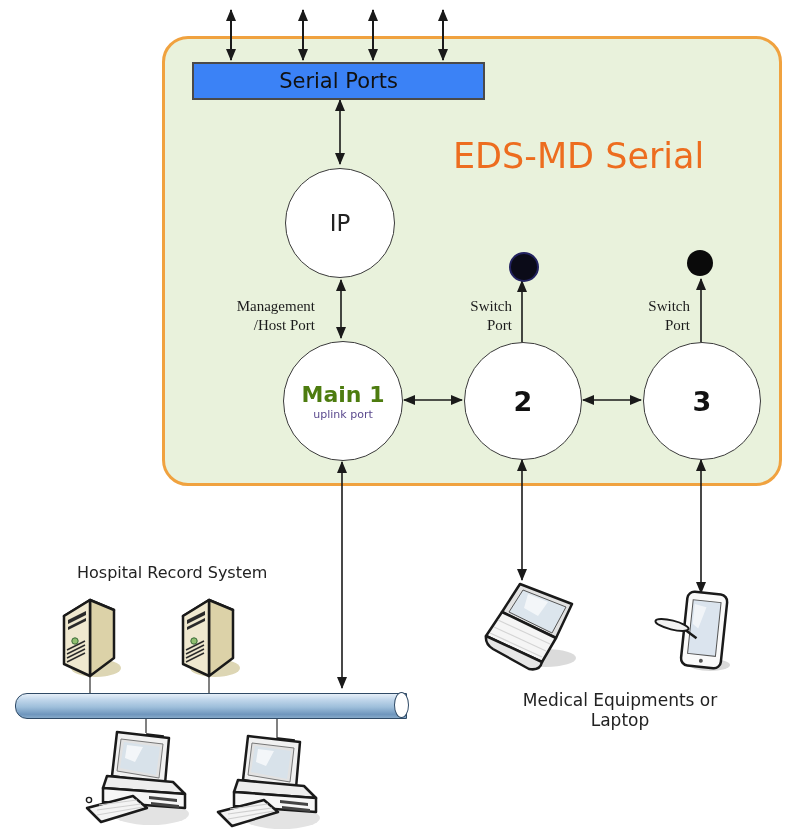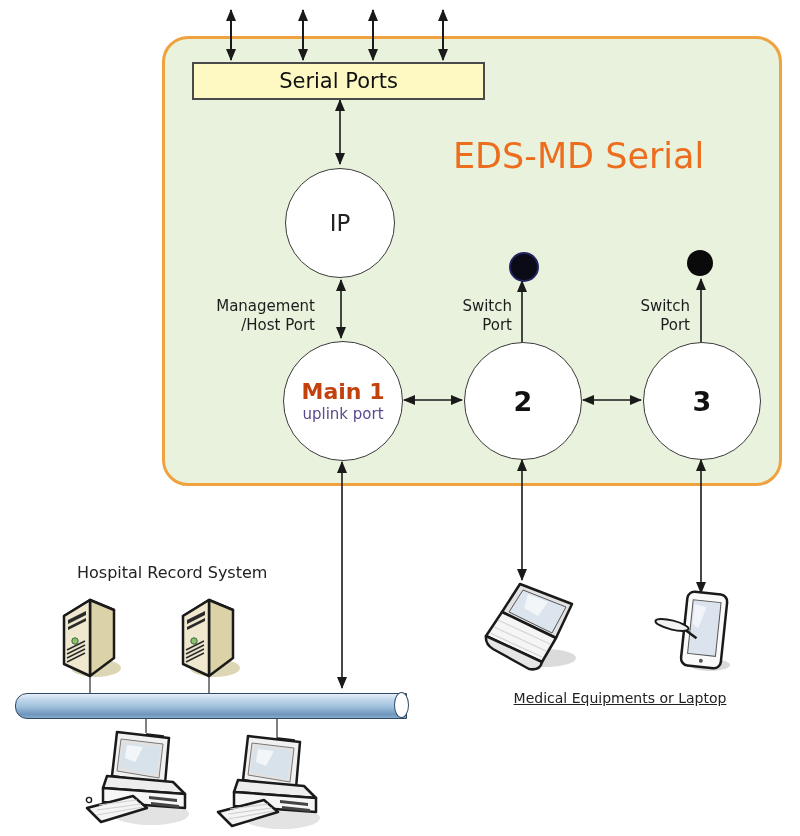--- a/index.html
+++ b/index.html
@@ -14,54 +14,54 @@
   .device-box{
     left:162px;top:36px;width:614px;height:444px;
     background:#e9f2dc;border:3px solid #f0a23f;border-radius:26px;
   }
 
   
   #connectors{left:0;top:0;width:800px;height:836px;pointer-events:none;}
 
   
   .serial-box{
-    left:192px;top:62px;width:289px;height:34px;background:#fef9c3;
+    left:192px;top:62px;width:289px;height:34px;background:#3b82f6;
     border:2px solid #4a4a4a;display:flex;align-items:center;justify-content:center;
     font-size:21px;color:#111;
   }
 
   .device-title{
     left:453px;top:136px;font-size:35px;color:#ed6d1f;letter-spacing:0px;
     white-space:nowrap;
   }
 
   .circle{
     background:#ffffff;border:1.6px solid #3a3a3a;border-radius:50%;
     display:flex;flex-direction:column;align-items:center;justify-content:center;
     text-align:right;
   }
   .circle-ip{left:285px;top:168px;width:108px;height:108px;font-size:23px;color:#222;}
   .circle-main{left:283px;top:341px;width:118px;height:118px;}
-  .circle-main .ttl{font-size:22px;font-weight:bold;color:#c2410c;}
-  .circle-main .sub{font-size:15px;color:#5b4a8e;margin-top:1px;}
+  .circle-main .ttl{font-size:22px;font-weight:bold;color:#4d7c0f;}
+  .circle-main .sub{font-size:11px;color:#5b4a8e;margin-top:1px;}
   .circle-num{width:116px;height:116px;font-size:27px;font-weight:bold;color:#111;}
   .circle-2{left:464px;top:342px;}
   .circle-3{left:643px;top:342px;}
 
   .port-dot{width:26px;height:26px;border-radius:50%;}
   .dot-2{left:509px;top:252px;background:#0b0b18;border:2px solid #232360;}
   .dot-3{left:687px;top:250px;background:#0a0a0a;}
 
-  .label{font-size:15px;line-height:19px;white-space:pre-line;color:#1c1c1c;}
+  .label{font-size:15px;line-height:19px;white-space:pre-line;color:#1c1c1c;font-family:Liberation Serif, serif;}
   .lbl-mgmt{left:195px;top:297px;width:120px;text-align:right;}
   .lbl-sw2{left:412px;top:297px;width:100px;text-align:right;}
   .lbl-sw3{left:590px;top:297px;width:100px;text-align:right;}
 
   .lbl-hospital{left:55px;top:563px;font-size:16px;color:#222;margin-left:22px;}
-  .lbl-medical{left:495px;top:690px;width:250px;text-align:center;font-size:14px;color:#222;text-decoration:underline;}
+  .lbl-medical{left:495px;top:690px;width:250px;text-align:center;font-size:17px;color:#222;}
 
   
   .pipe{
     left:15px;top:693px;width:390px;height:24px;
     background:linear-gradient(#e6eff8 0%, #c3d8ec 22%, #9dbeda 55%, #6f96bd 85%, #86a9c9 100%);
     border:1.6px solid #2f4a66;border-radius:12px 0 0 12px;
   }
   .pipe-cap{
     position:absolute;right:-3px;top:-1.6px;width:13px;height:24px;
     background:#ffffff;border:1.8px solid #2f4a66;border-radius:50%;

